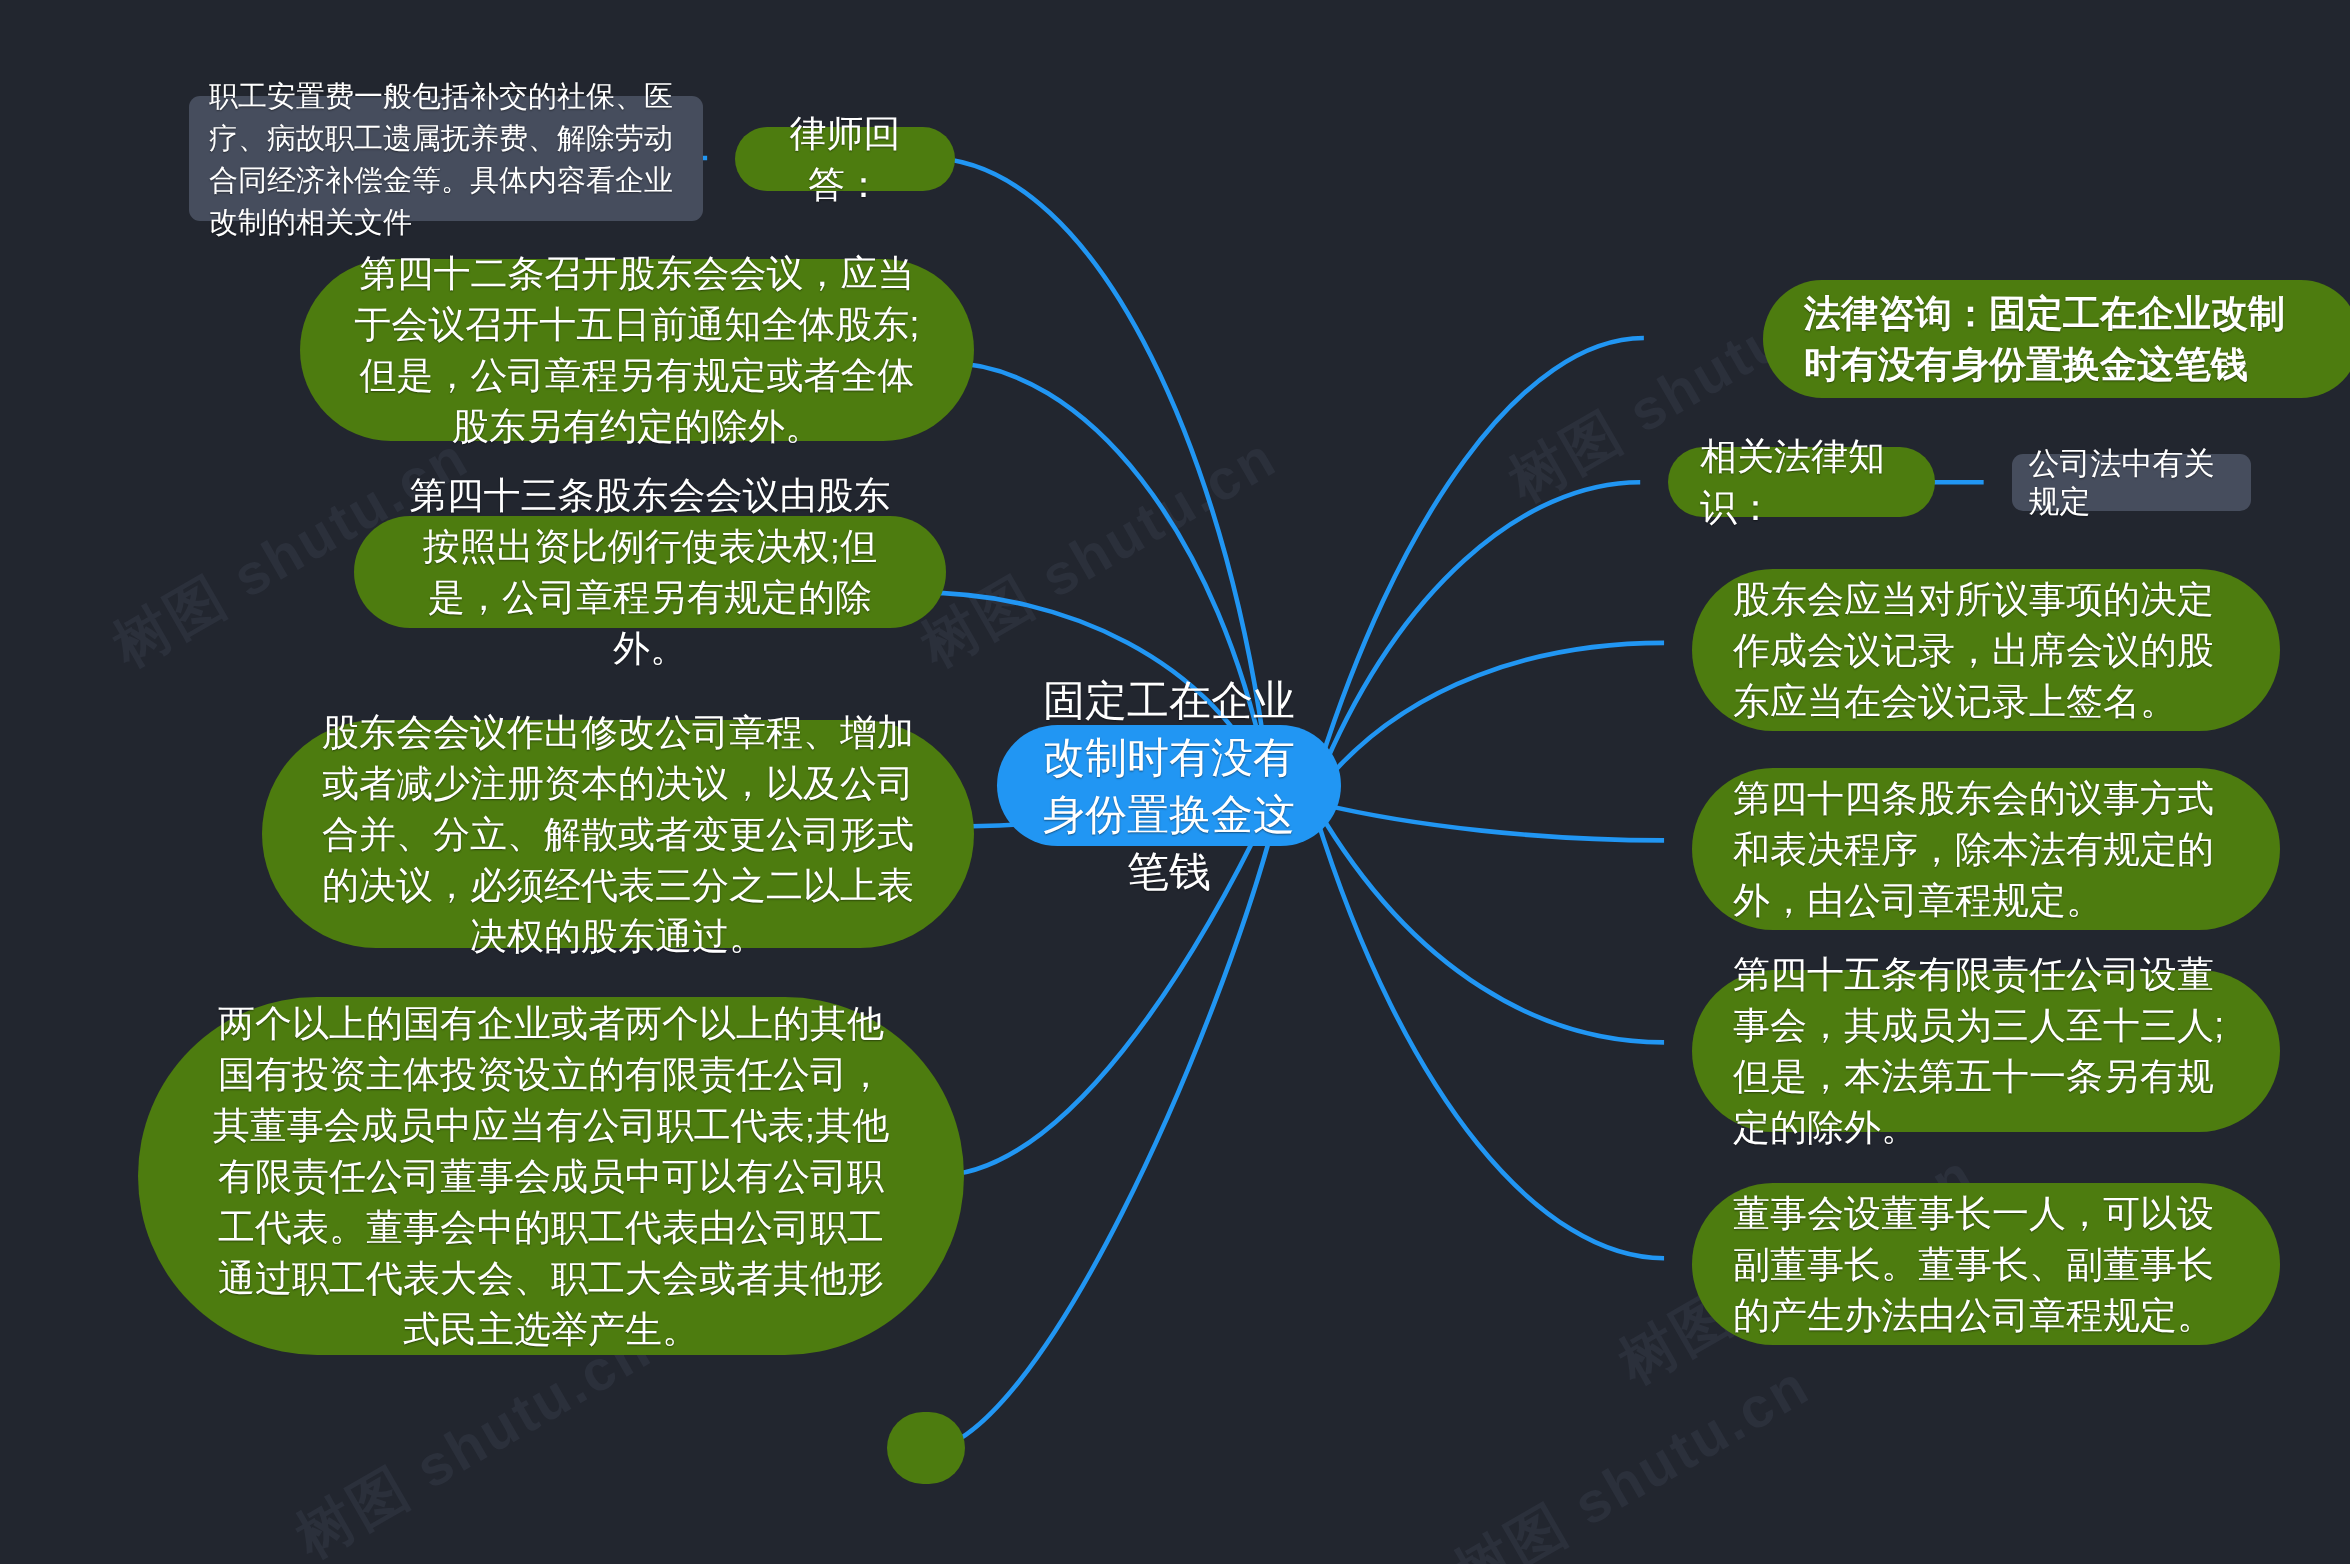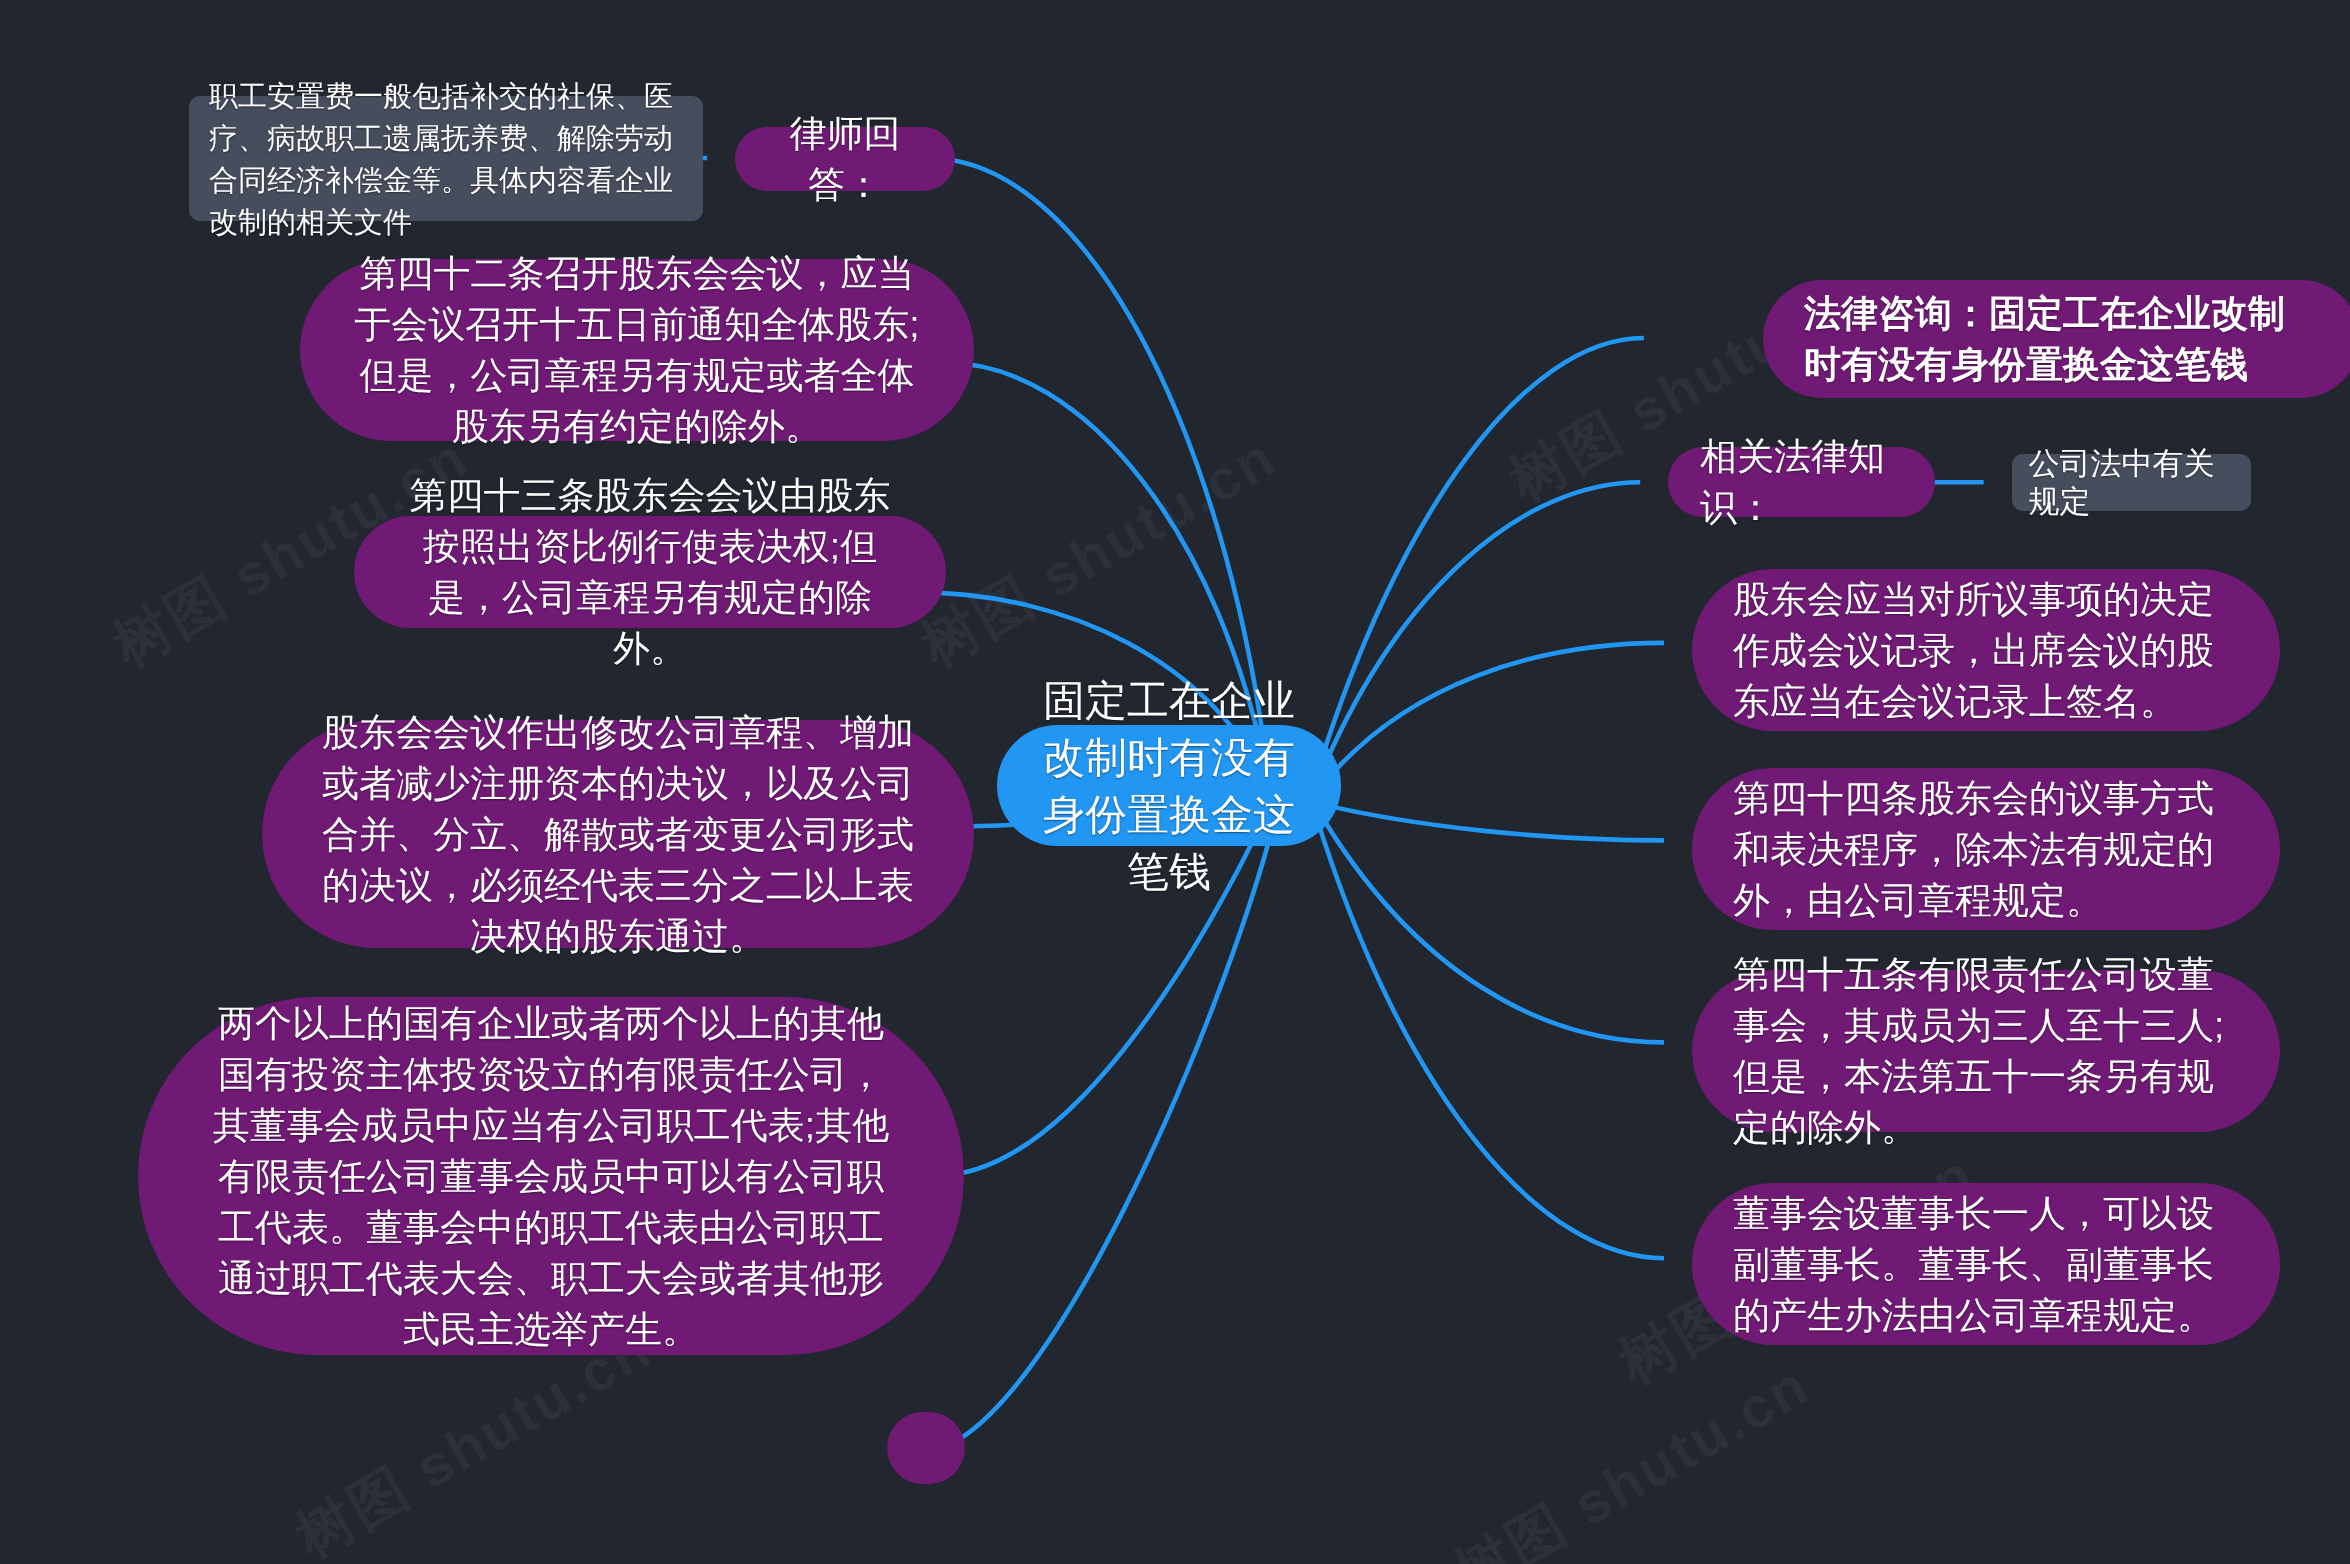--- a/index.html
+++ b/index.html
@@ -63,21 +63,21 @@
     text-shadow: 0 0.9px 1.8px rgba(0,0,0,.45);
     margin-left: 28px;
   }
   .node .txt {
     display: block;
     width: 100%;
     white-space: pre-wrap;
     word-break: break-all;
   }
   .pill {
-    background: #701a75;
+    background: #4d7c0f;
     border-radius: 917px;
   }
   .rounded-sm {
     background: #464d5d;
     border-radius: 11px;
   }
   .central {
     background: #2196f3;
     border-radius: 917px;
     color: #ffffff;

